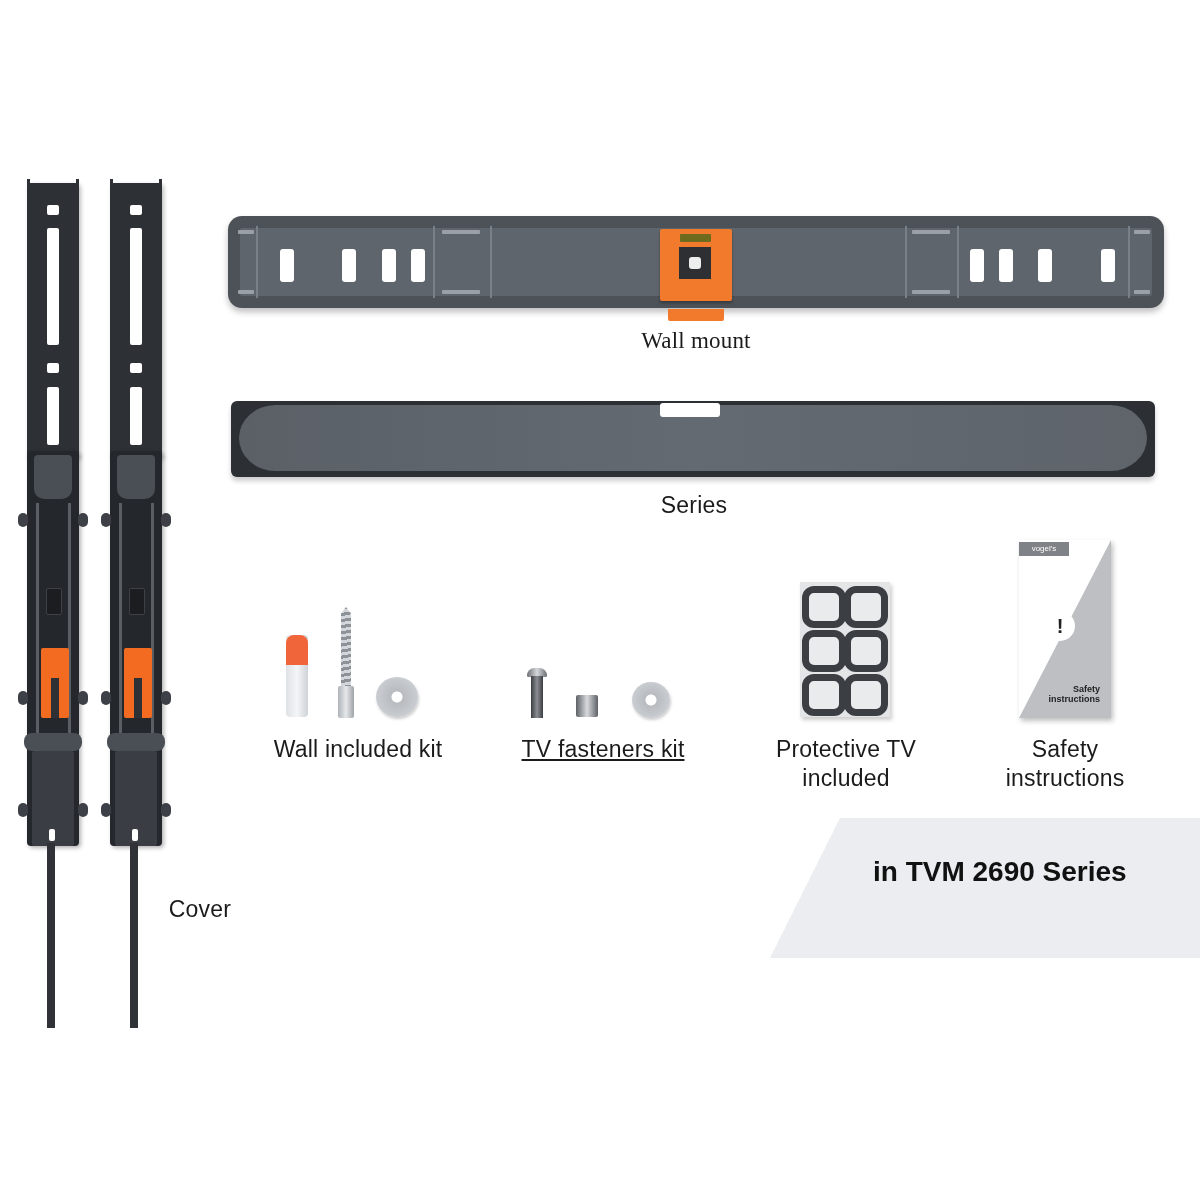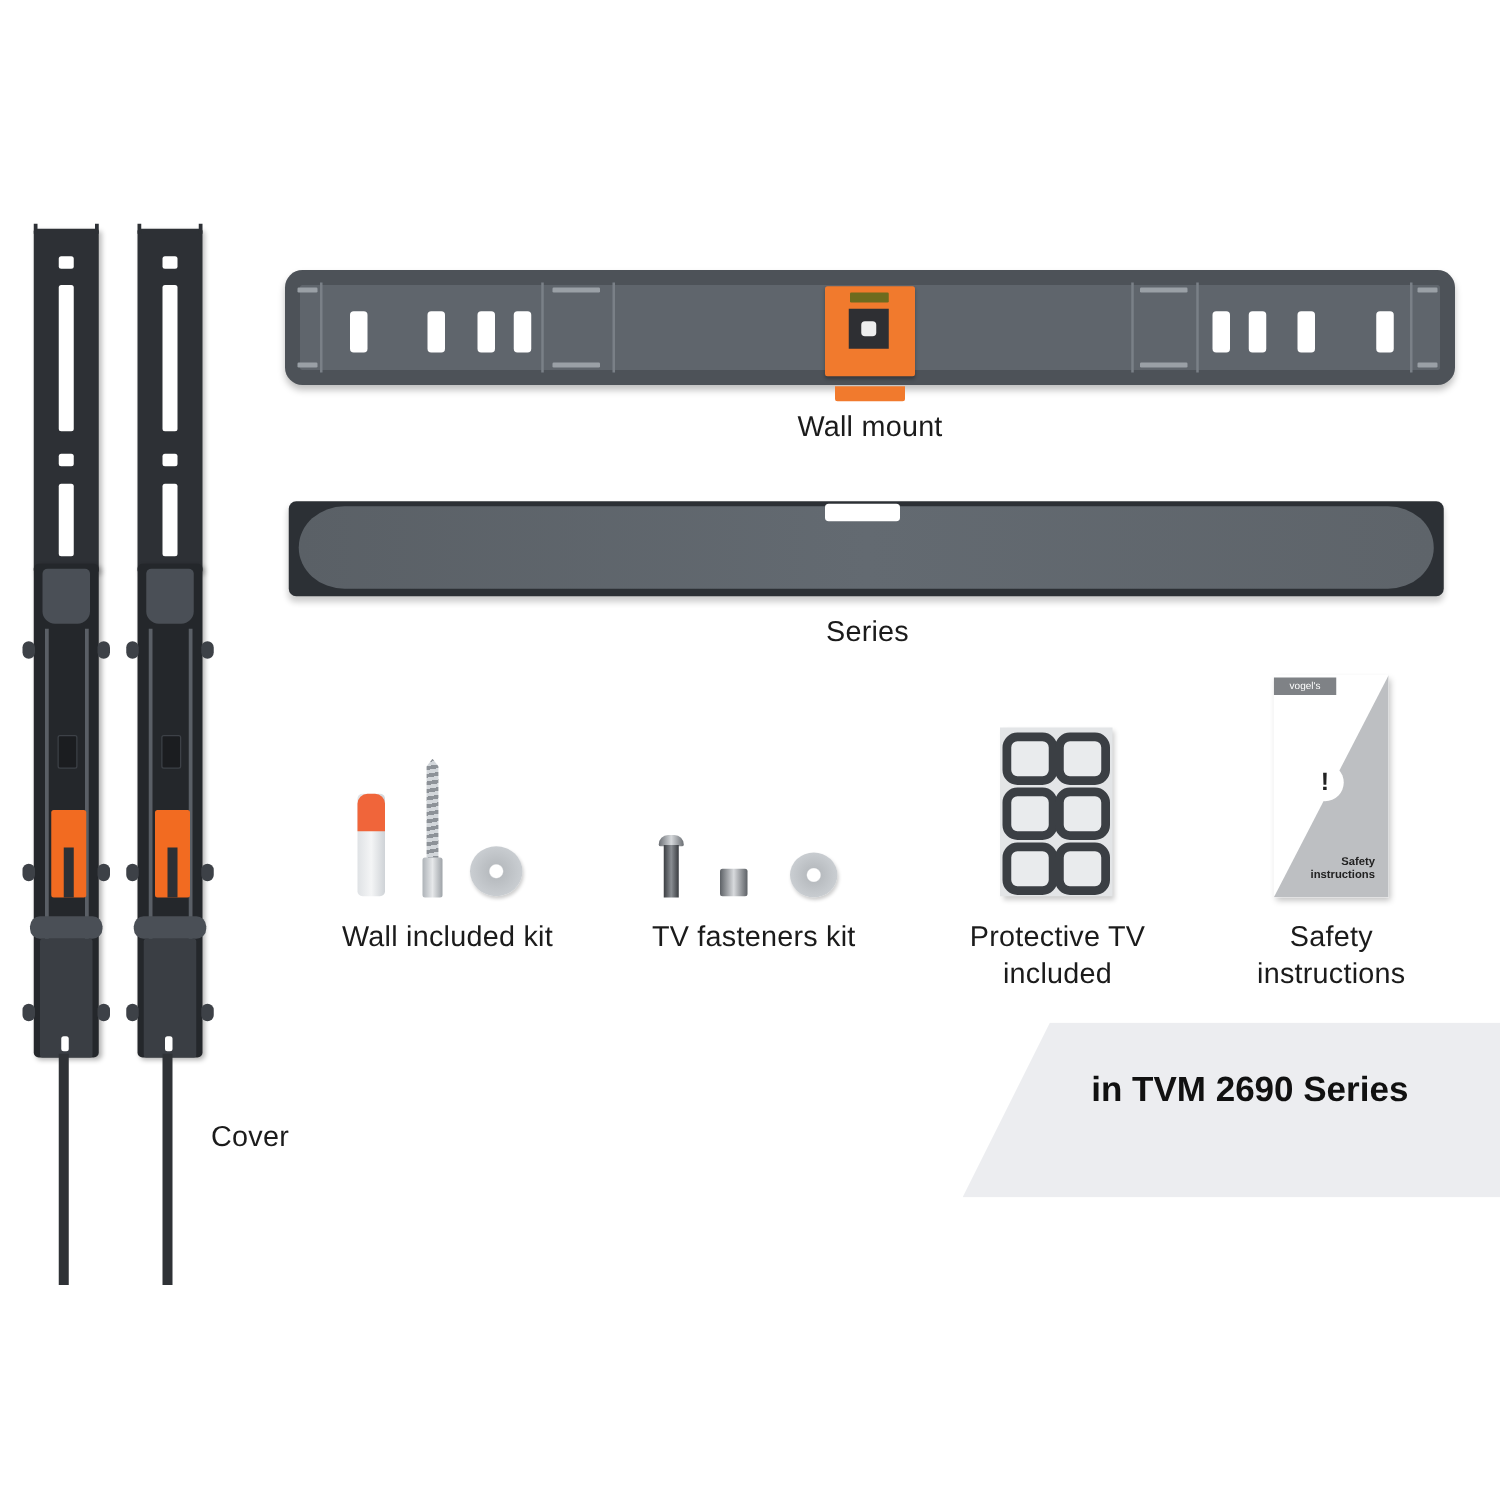--- a/index.html
+++ b/index.html
@@ -153,39 +153,39 @@
   <div class="hole" style="left:873px;"></div>
   <div class="sep" style="left:900px;"></div>
   <div class="pad" style="left:906px;width:16px;"></div>
     <div class="pad b" style="left:906px;width:16px;"></div>
 </div>
 <div class="level">
   <div class="bubble"></div>
   <div class="sq"></div>
 </div>
 <div class="level-tab"></div>
-<div class="label" style="left:596px;top:327px;width:200px;">Wall mount</div>
+<div class="label" style="left:596px;top:327px;width:200px;font-family:Liberation Serif, serif;">Wall mount</div>
 
 <div class="cover">
   <div class="face"></div>
   <div class="notch"></div>
 </div>
 <div class="label" style="left:594px;top:491px;width:200px;">Series</div>
 
 <div class="anchor"></div>
 <div class="screw-thread"></div>
 <div class="screw-shank"></div>
 <div class="washer" style="left:376px;top:677px;width:42px;height:40px;"></div>
 <div class="label" style="left:258px;top:735px;width:200px;">Wall included kit</div>
 
 <div class="bolt-head"></div>
 <div class="bolt-shaft"></div>
 <div class="spacer"></div>
 <div class="washer" style="left:632px;top:682px;width:38px;height:36px;"></div>
-<div class="label" style="left:508px;top:735px;width:190px;">TV fasteners kit</div>
+<div class="label" style="left:508px;top:735px;width:190px;text-decoration:underline;">TV fasteners kit</div>
 
 <div class="patches">
   <div class="patch" style="left:2px;top:4px;"></div>
   <div class="patch" style="left:44px;top:4px;"></div>
   <div class="patch" style="left:2px;top:48px;"></div>
   <div class="patch" style="left:44px;top:48px;"></div>
   <div class="patch" style="left:2px;top:92px;"></div>
   <div class="patch" style="left:44px;top:92px;"></div>
 </div>
 <div class="label" style="left:756px;top:735px;width:180px;">Protective TV</div>

